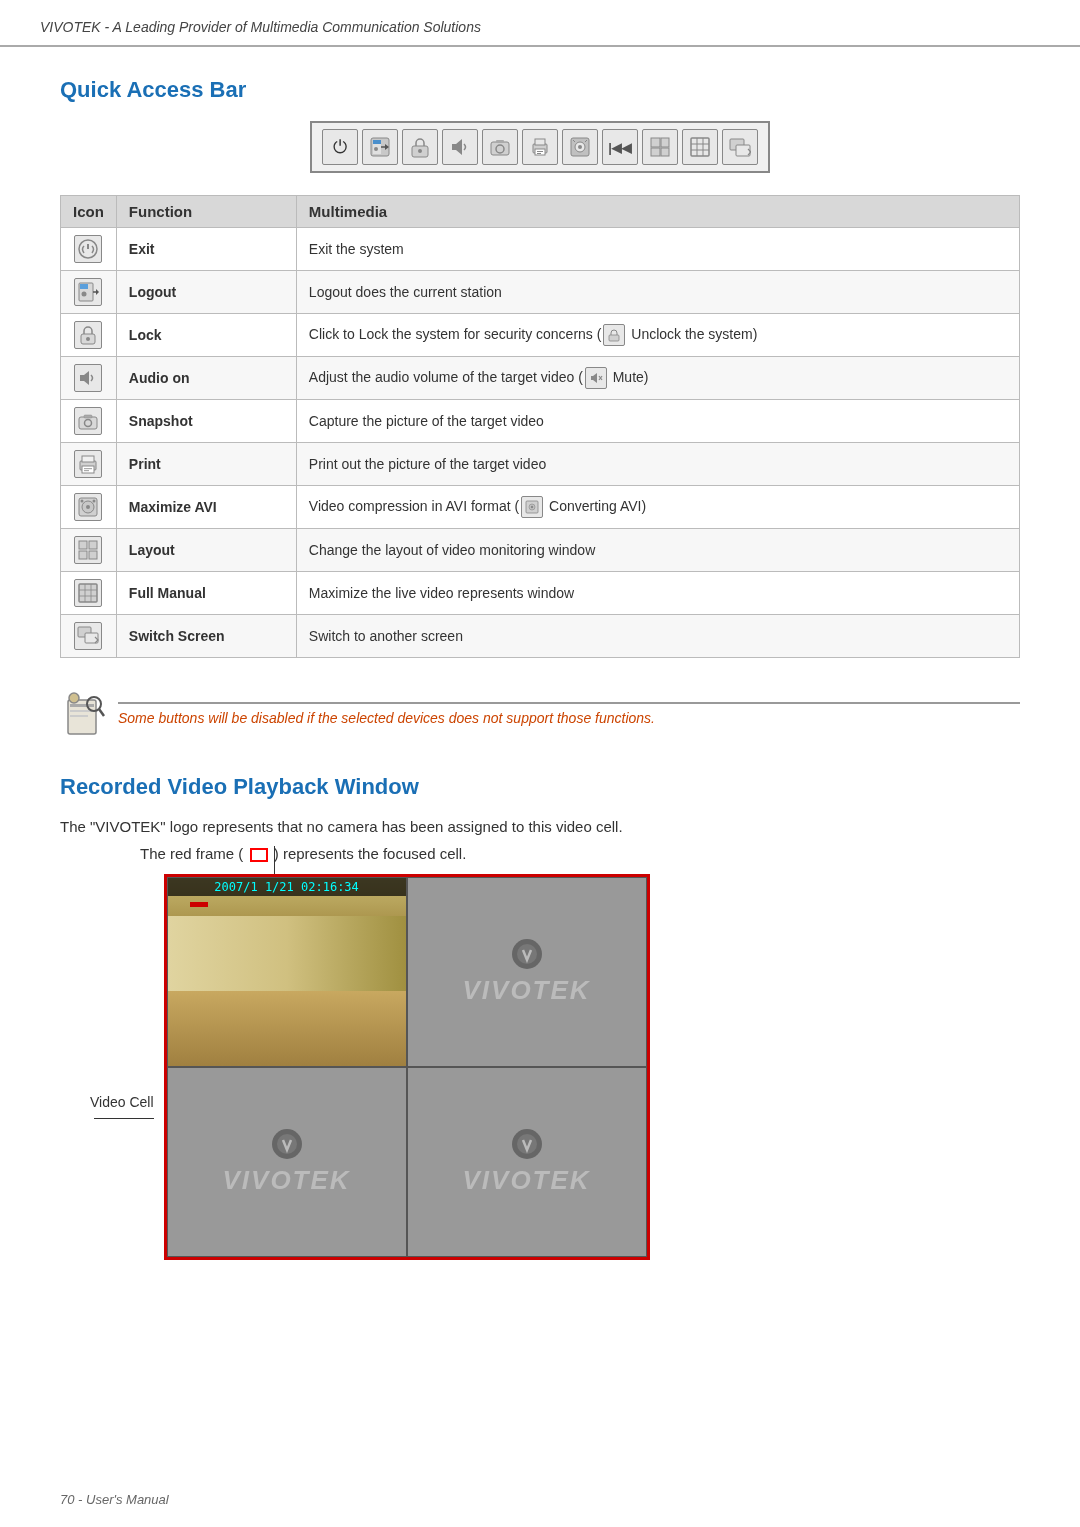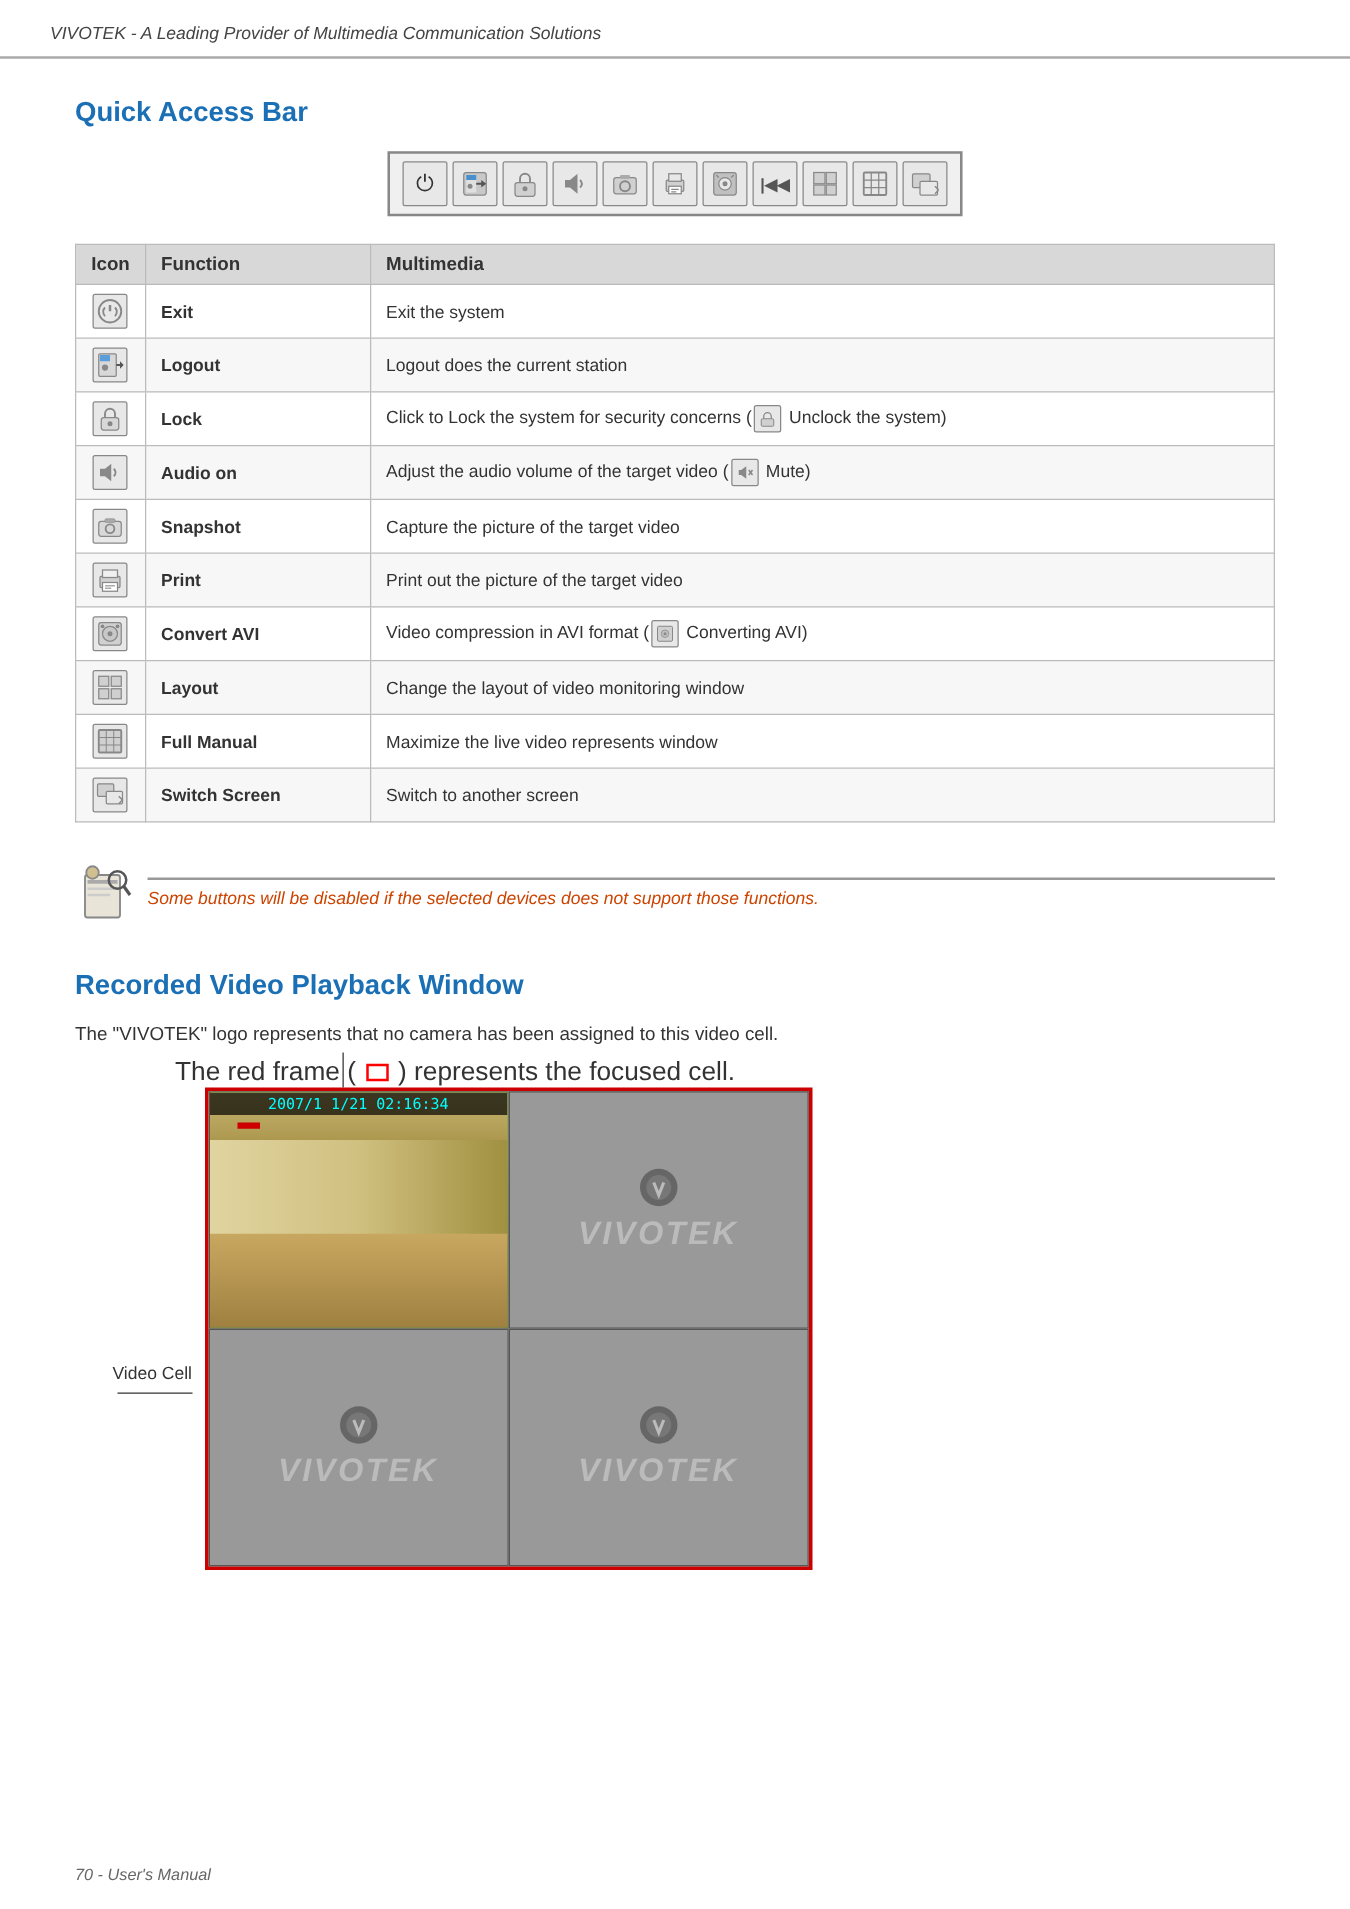--- a/index.html
+++ b/index.html
@@ -146,21 +146,22 @@
       font-size: 22px;
       font-weight: bold;
       margin-bottom: 18px;
       margin-top: 10px;
     }
     .playback-desc {
       font-size: 15px;
       margin-bottom: 10px;
     }
     .red-frame-desc {
-      font-size: 21px;
+      font-size: 15px;
+      margin-bottom: 12px;
       padding-left: 80px;
     }
     .red-frame-box {
       display: inline-block;
       width: 18px;
       height: 14px;
       border: 2px solid red;
       vertical-align: middle;
       margin: 0 2px;
     }
@@ -202,21 +203,21 @@
     .video-cell {
       border: 1px solid #555;
       background: #888;
       display: flex;
       align-items: center;
       justify-content: center;
       position: relative;
       overflow: hidden;
     }
     .video-cell-active {
-      background: #bef264;
+      background: #ec4899;
     }
     .video-cell-gray {
       background: #999;
     }
     .vivotek-logo {
       display: flex;
       align-items: center;
       justify-content: center;
       gap: 6px;
       flex-direction: column;
@@ -487,21 +488,21 @@
         <tr>
           <td class="icon-cell"><div class="row-icon">
               <svg width="22" height="22" viewBox="0 0 22 22">
                 <rect x="2" y="2" width="18" height="18" rx="2" fill="#d0d0d0" stroke="#888" stroke-width="1"></rect>
                 <circle cx="11" cy="11" r="6" fill="#c8c8c8" stroke="#888" stroke-width="1"></circle>
                 <circle cx="11" cy="11" r="2" fill="#888"></circle>
                 <circle cx="5" cy="5" r="1.5" fill="#888"></circle>
                 <circle cx="17" cy="5" r="1.5" fill="#888"></circle>
               </svg>
             </div></td>
-          <td class="func-name">Convert AVI</td>
+          <td class="func-name">Maximize AVI</td>
           <td>Video compression in AVI format (<span class="inline-icon">
               <svg width="14" height="14" viewBox="0 0 14 14">
                 <rect x="1" y="1" width="12" height="12" rx="1" fill="#d0d0d0" stroke="#888" stroke-width="0.8"></rect>
                 <circle cx="7" cy="7" r="3" fill="#c0c0c0" stroke="#888" stroke-width="0.6"></circle>
                 <circle cx="7" cy="7" r="1.2" fill="#888"></circle>
               </svg>
             </span> Converting AVI)</td>
         </tr>
         <tr>
           <td class="icon-cell"><div class="row-icon">

